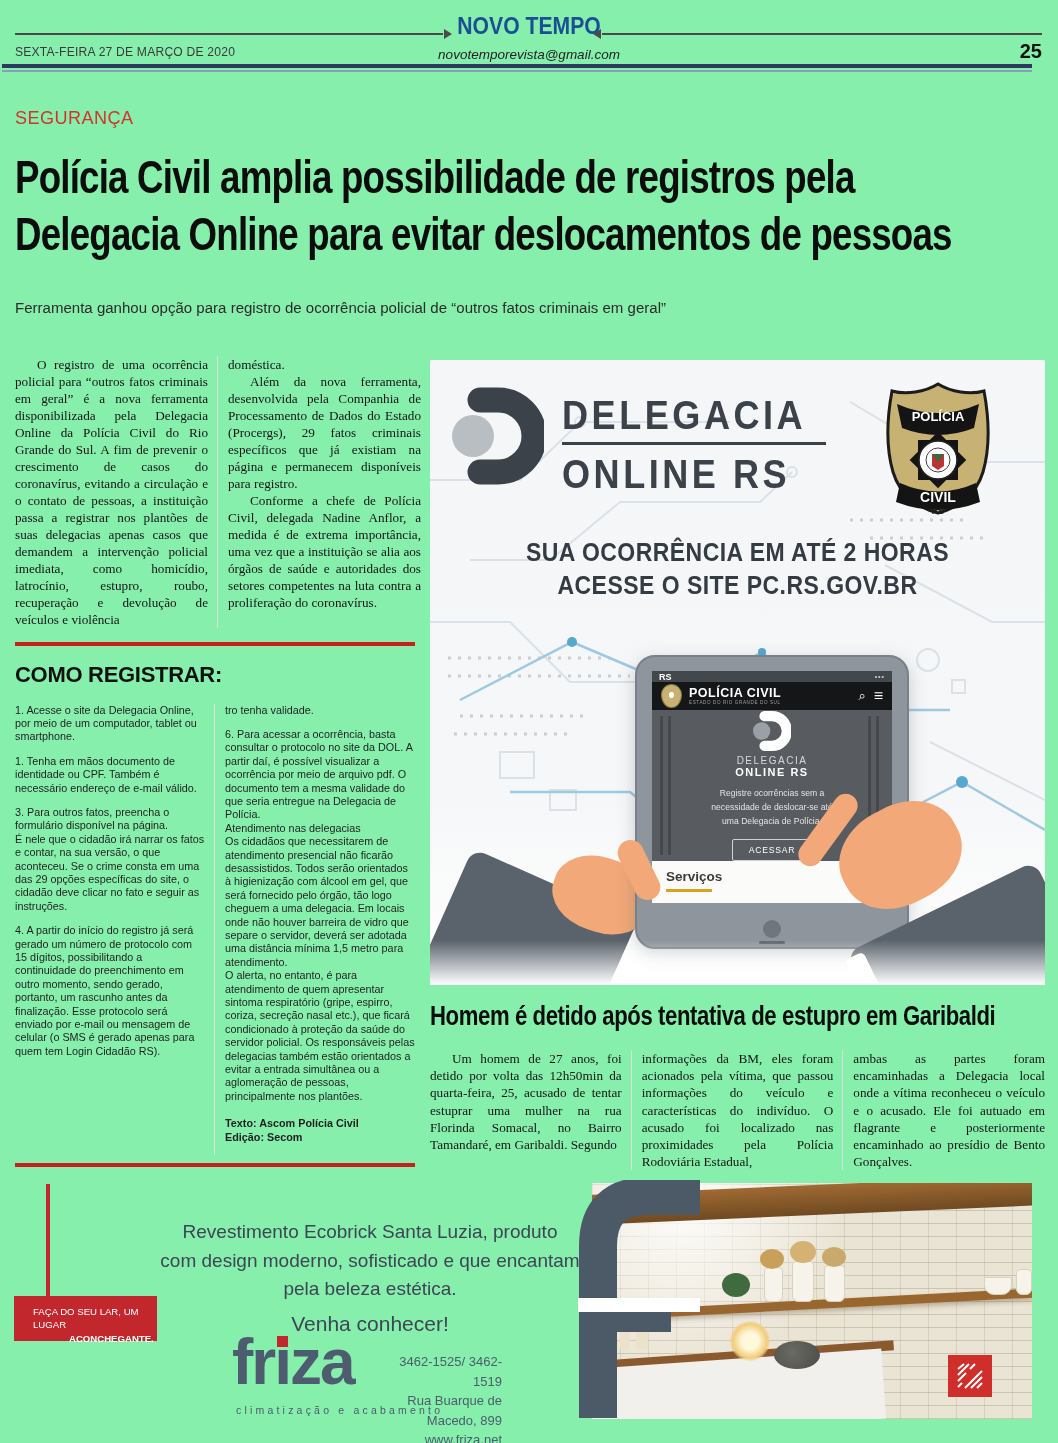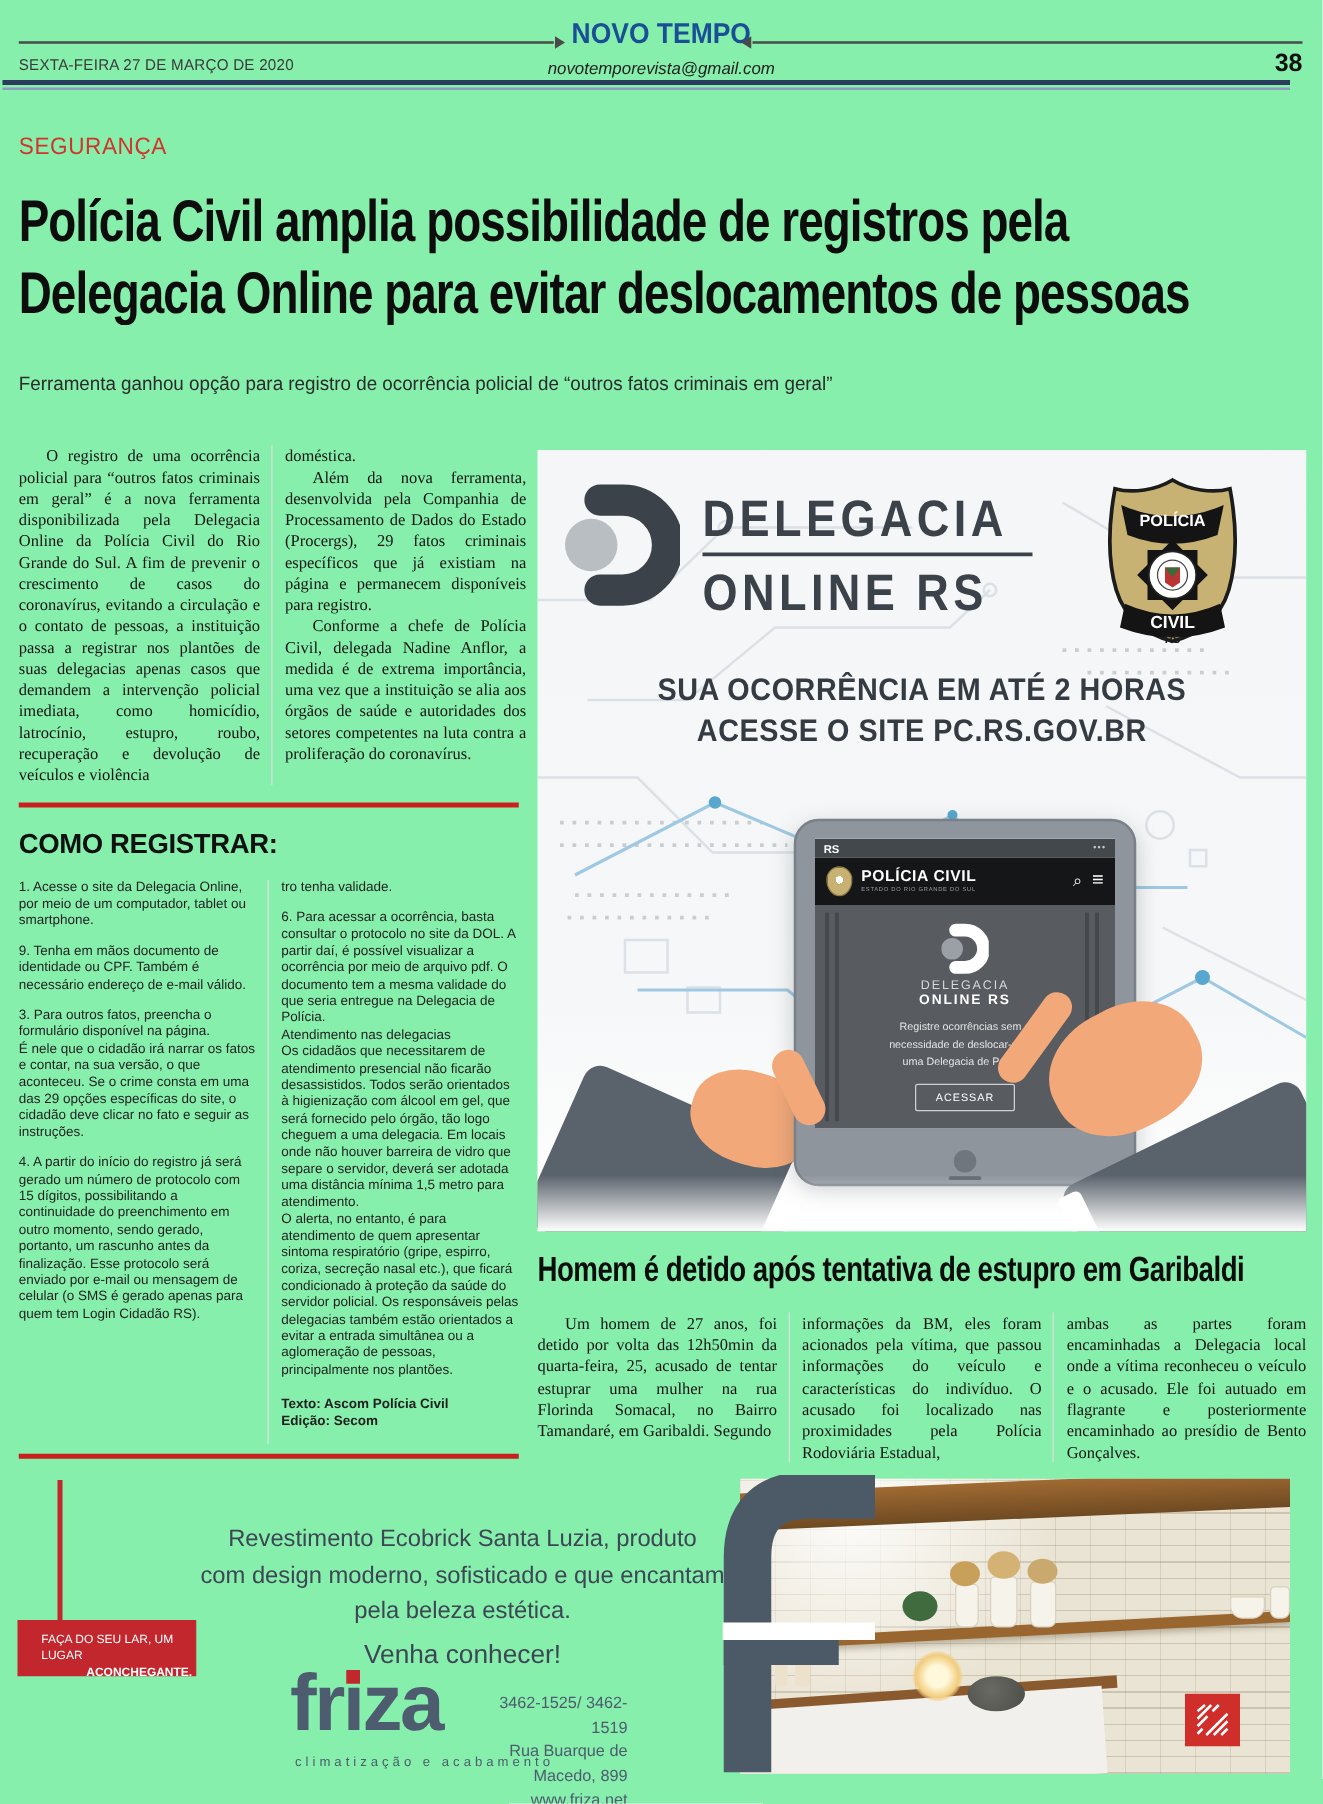--- a/index.html
+++ b/index.html
@@ -180,21 +180,21 @@
 <div class="page">
 
   <div>
     <div class="mh-line left"></div>
     <div class="mh-arrow left"></div>
     <div class="mh-title">NOVO TEMPO</div>
     <div class="mh-arrow right"></div>
     <div class="mh-line right"></div>
     <div class="mh-date">SEXTA-FEIRA 27 DE MARÇO DE 2020</div>
     <div class="mh-email">novotemporevista@gmail.com</div>
-    <div class="mh-page">38</div>
+    <div class="mh-page">25</div>
     <div class="mh-rule-navy"></div>
     <div class="mh-rule-light"></div>
   </div>
 
   <div class="section-label">SEGURANÇA</div>
   <div class="headline">
     <div>Polícia Civil amplia possibilidade de registros pela</div>
     <div>Delegacia Online para evitar deslocamentos de pessoas</div>
   </div>
   <div class="subheadline">Ferramenta ganhou opção para registro de ocorrência policial de “outros fatos criminais em geral”</div>
@@ -209,21 +209,21 @@
       <p class="ind">Conforme a chefe de Polícia Civil, delegada Nadine Anflor, a medida é de extrema importância, uma vez que a instituição se alia aos órgãos de saúde e autoridades dos setores competentes na luta contra a proliferação do coronavírus.</p>
     </div>
   </div>
 
   <div class="howto">
     <div class="redline"></div>
     <h3>COMO REGISTRAR:</h3>
     <div class="cols">
       <div class="col c1">
         <p>1. Acesse o site da Delegacia Online, por meio de um computador, tablet ou smartphone.</p>
-        <p>9. Tenha em mãos documento de identidade ou CPF. Também é necessário endereço de e-mail válido.</p>
+        <p>1. Tenha em mãos documento de identidade ou CPF. Também é necessário endereço de e-mail válido.</p>
         <p>3. Para outros fatos, preencha o formulário disponível na página.
 É nele que o cidadão irá narrar os fatos e contar, na sua versão, o que aconteceu. Se o crime consta em uma das 29 opções específicas do site, o cidadão deve clicar no fato e seguir as instruções.</p>
         <p>4. A partir do início do registro já será gerado um número de protocolo com 15 dígitos, possibilitando a continuidade do preenchimento em outro momento, sendo gerado, portanto, um rascunho antes da finalização. Esse protocolo será enviado por e-mail ou mensagem de celular (o SMS é gerado apenas para quem tem Login Cidadão RS).</p>
       </div>
       <div class="col c2">
         <p>tro tenha validade.</p>
         <p>6. Para acessar a ocorrência, basta consultar o protocolo no site da DOL. A partir daí, é possível visualizar a ocorrência por meio de arquivo pdf. O documento tem a mesma validade do que seria entregue na Delegacia de Polícia.
 Atendimento nas delegacias
 Os cidadãos que necessitarem de atendimento presencial não ficarão desassistidos. Todos serão orientados à higienização com álcool em gel, que será fornecido pelo órgão, tão logo cheguem a uma delegacia. Em locais onde não houver barreira de vidro que separe o servidor, deverá ser adotada uma distância mínima 1,5 metro para atendimento.
 O alerta, no entanto, é para atendimento de quem apresentar sintoma respiratório (gripe, espirro, coriza, secreção nasal etc.), que ficará condicionado à proteção da saúde do servidor policial. Os responsáveis pelas delegacias também estão orientados a evitar a entrada simultânea ou a aglomeração de pessoas, principalmente nos plantões.</p>
@@ -332,20 +332,24 @@
             <circle cx="21" cy="50" r="21" fill="#9aa0a5"></circle>
             <path d="M28 14 L46 14 A36 36 0 1 1 46 86 L28 86" fill="none" stroke="#ffffff" stroke-width="25" stroke-linecap="round" stroke-linejoin="round"></path>
           </svg>
           <div class="hl1">DELEGACIA</div>
           <div class="hl2">ONLINE RS</div>
           <div class="msg">Registre ocorrências sem a
 necessidade de deslocar-se até
 uma Delegacia de Polícia.</div>
           <div class="btn">ACESSAR</div>
         </div>
+        <div class="services">
+          <div class="lbl">Serviços</div>
+          <div class="gold"></div>
+        </div>
       </div>
       <div class="homebtn"></div>
       <div class="speaker"></div>
     </div>
 
     <div class="skin thumb-l"></div>
     <div class="sleeve sleeve-r">
         <div class="cuff"></div>
       </div>
     <div class="skin hand-r"></div>

